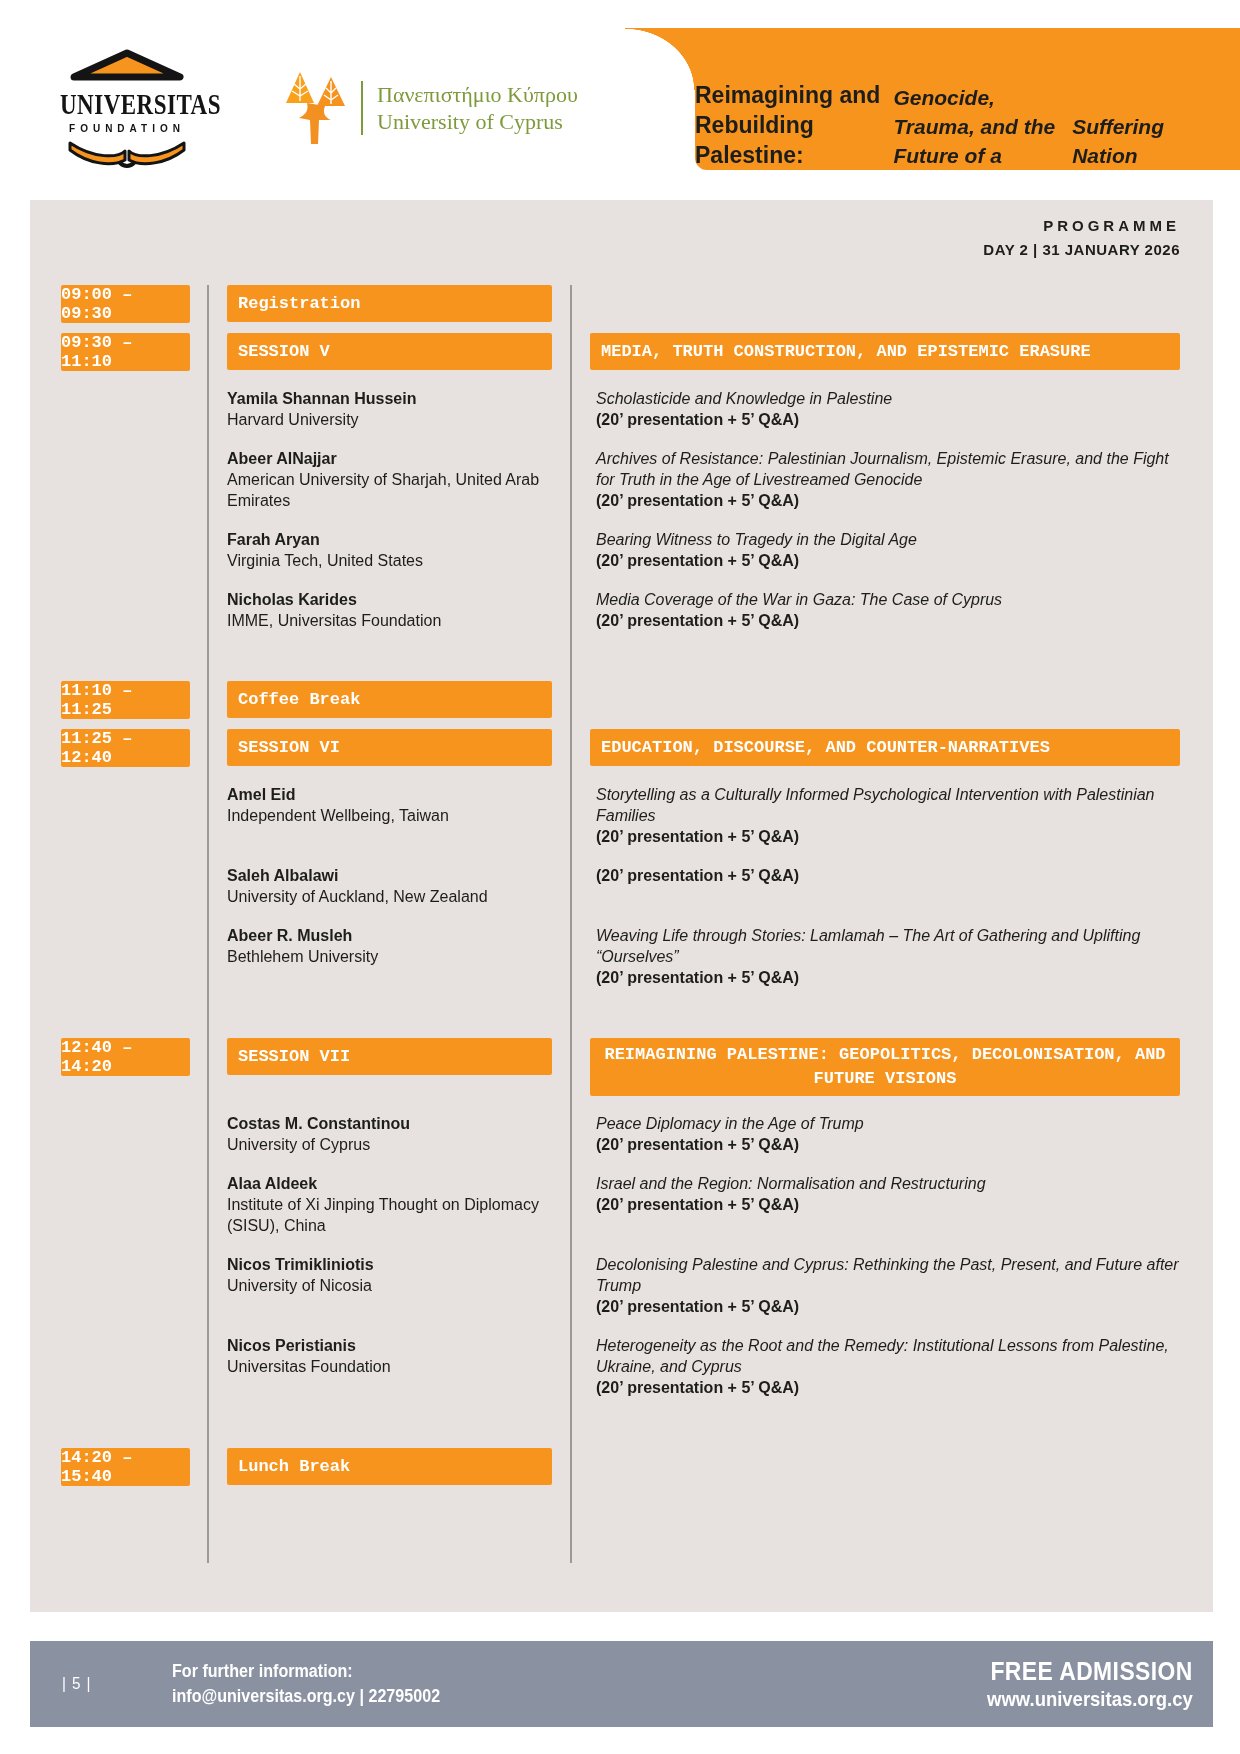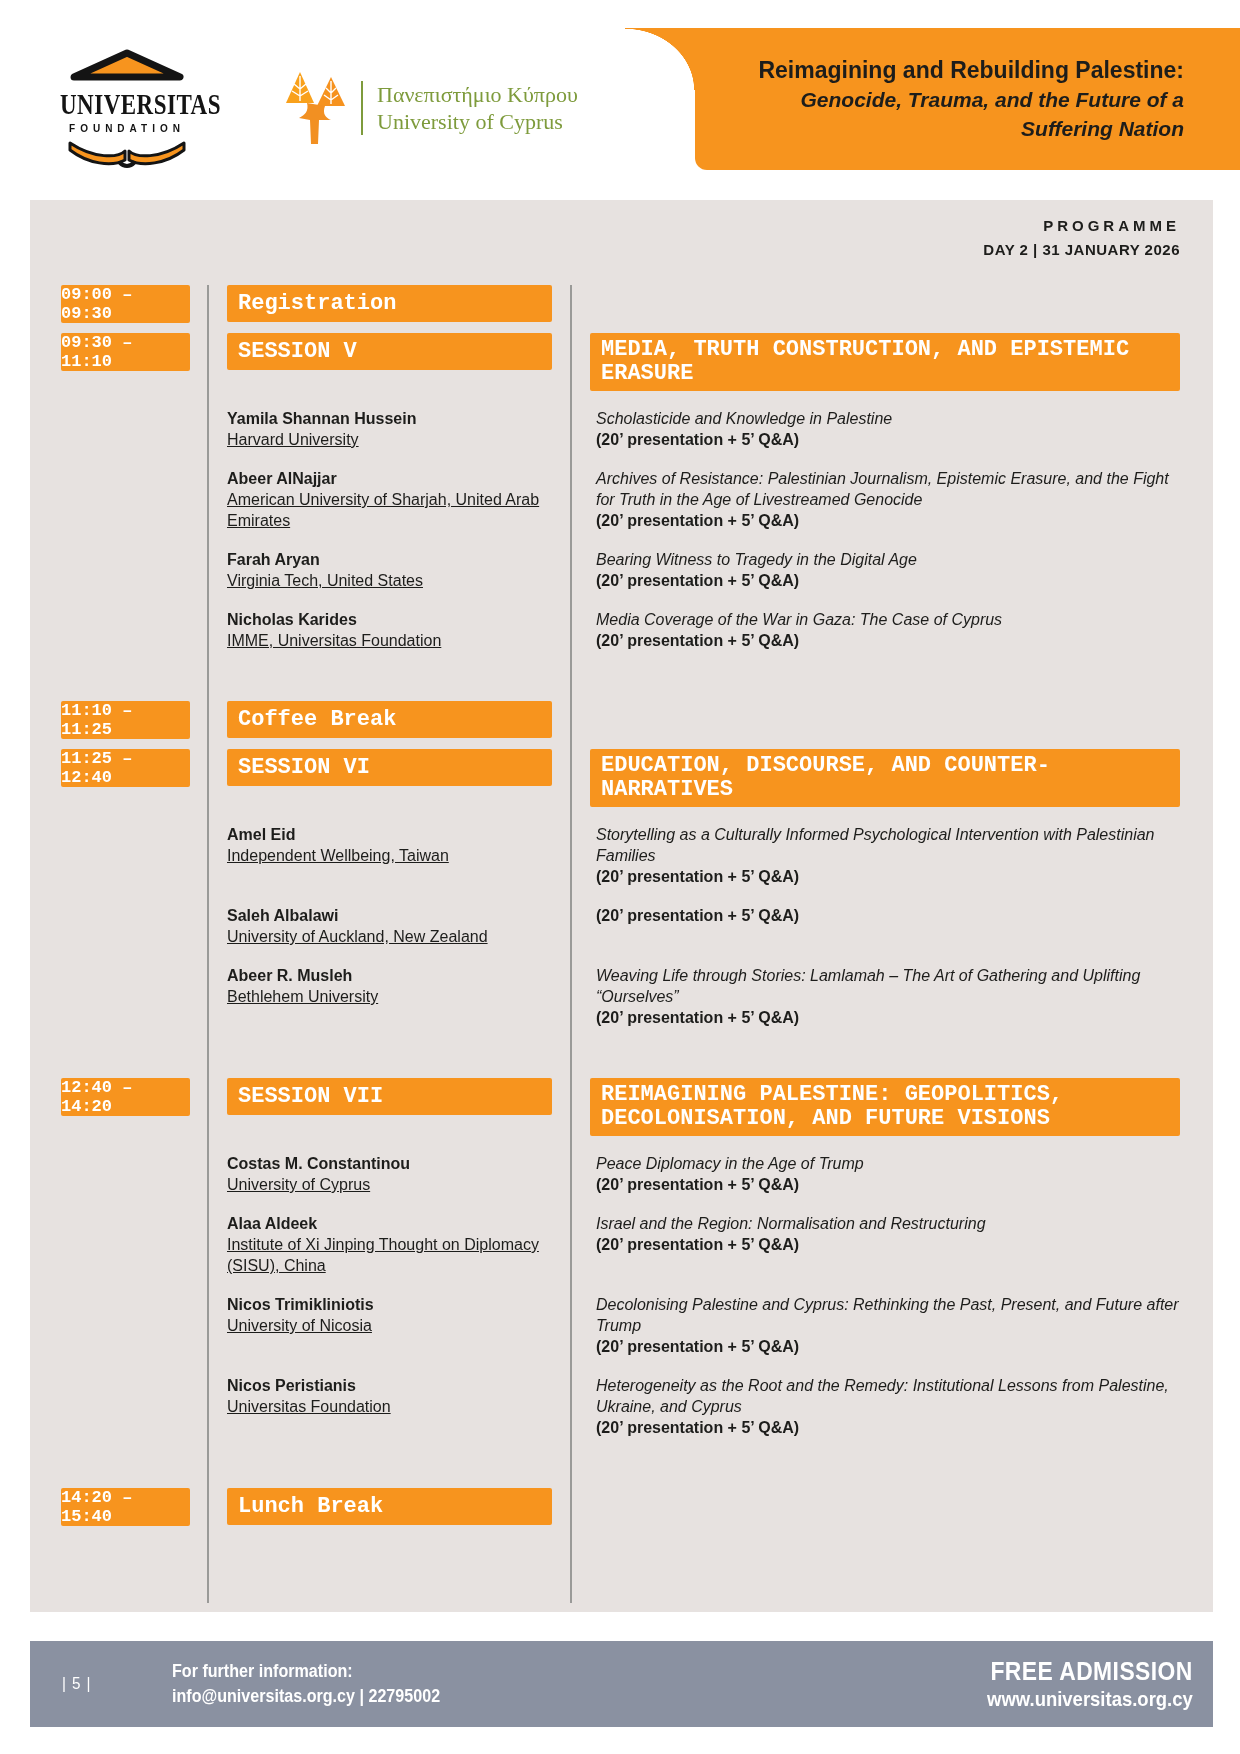--- a/index.html
+++ b/index.html
@@ -10,53 +10,53 @@
   .uf-logo{position:absolute;left:60px;top:48px;width:134px;text-align:center;}
   .uf-name{font-family:"Liberation Serif", serif;font-weight:bold;font-size:23px;letter-spacing:.5px;
            transform:scaleY(1.3);transform-origin:center top;margin-top:2px;color:#141414;}
   .uf-sub{font-size:10px;font-weight:bold;letter-spacing:5px;margin-top:9px;color:#141414;}
 
   .ucy-logo{position:absolute;left:283px;top:70px;display:flex;align-items:center;}
   .ucy-sep{width:2px;height:54px;background:#7E9B3C;margin:0 14px 0 12px;}
   .ucy-text{font-family:"Liberation Serif", serif;color:#7E9B3C;line-height:27px;font-size:22px;}
 
   .banner{position:absolute;left:695px;right:0;top:28px;height:142px;background:#F7941E;
-          border-bottom-left-radius:12px;display:flex;flex-direction:column;justify-content:center;
-          align-items:flex-end;padding-right:56px;box-sizing:border-box;}
+          border-bottom-left-radius:12px;display:flex;flex-direction:row;justify-content:center;
+          align-items:flex-end;padding-right:76px;box-sizing:border-box;}
   .banner::before{content:"";position:absolute;right:100%;top:0;width:70px;height:62px;
           background:radial-gradient(100% 100% at 0% 100%, rgba(247,148,30,0) 98.2%, #F7941E 99%);}
   .banner-title{font-size:23px;font-weight:bold;line-height:30px;color:#1D1D1B;}
   .banner-sub{font-size:21px;font-weight:bold;font-style:italic;line-height:29px;color:#1D1D1B;}
 
   
   .panel{position:absolute;left:30px;top:200px;width:1183px;height:1412px;background:#E7E2E0;}
   .prog-head{text-align:right;padding:16px 33px 0 0;}
   .prog-label{font-size:15px;font-weight:bold;letter-spacing:4px;line-height:19px;padding-left:40px;}
   .prog-day{font-size:15px;font-weight:bold;letter-spacing:.5px;line-height:19px;margin-top:5px;}
 
   .schedule{position:relative;margin-top:26px;padding-bottom:67px;}
   .vdiv{position:absolute;top:0;bottom:0;width:2px;background:#9A9A98;}
   .vdiv.d1{left:177px;}
   .vdiv.d2{left:540px;}
 
   .srow{display:flex;margin-left:31px;margin-bottom:10px;font-family:Liberation Mono, monospace;}
   .srow.session-header{margin-bottom:17px;}
   .time-pill{width:129px;min-height:37px;background:#F7941E;color:#fff;font-weight:bold;font-size:17px;
              display:flex;align-items:center;justify-content:center;border-radius:2px;flex:none;align-self:flex-start;}
-  .bar{background:#F7941E;color:#fff;font-weight:bold;font-size:22px;display:flex;align-items:center;
-       min-height:37px;border-radius:2px;box-sizing:border-box;}
+  .bar{background:#F7941E;color:#fff;font-weight:bold;font-size:17px;display:flex;align-items:center;
+       min-height:37px;border-radius:2px;box-sizing:border-box;text-align:center;}
   .bar-mid{width:325px;margin-left:37px;padding-left:11px;flex:none;align-self:flex-start;}
   .bar-right{width:590px;margin-left:38px;padding:5px 11px;line-height:24px;flex:none;align-self:flex-start;}
 
   .entry{display:flex;margin-left:31px;padding-left:166px;margin-bottom:18px;}
   .entry.last{margin-bottom:50px;}
   .e-left{width:325px;flex:none;}
   .e-right{width:590px;margin-left:38px;padding-left:6px;box-sizing:border-box;flex:none;}
   .e-name{font-size:16px;font-weight:bold;line-height:21px;}
-  .e-affil{font-size:16px;line-height:21px;text-decoration:underline;}
+  .e-affil{font-size:16px;line-height:21px;}
   .e-title{font-size:16px;font-style:italic;line-height:21px;}
   .e-qa{font-size:16px;font-weight:bold;line-height:21px;}
 
   
   .footer{position:absolute;left:30px;top:1641px;width:1183px;height:86px;background:#8A91A1;color:#fff;}
   .page-num{position:absolute;left:32px;top:50%;transform:translateY(-50%) scaleX(.9);transform-origin:left center;
             font-size:17px;letter-spacing:1px;}
   .footer-info{position:absolute;left:142px;top:50%;transform:translateY(-50%) scaleX(.92);transform-origin:left center;
             font-size:17.5px;line-height:25px;font-weight:bold;}
   .footer-right{position:absolute;right:20px;top:50%;transform:translateY(-50%) scaleX(.88);transform-origin:right center;

